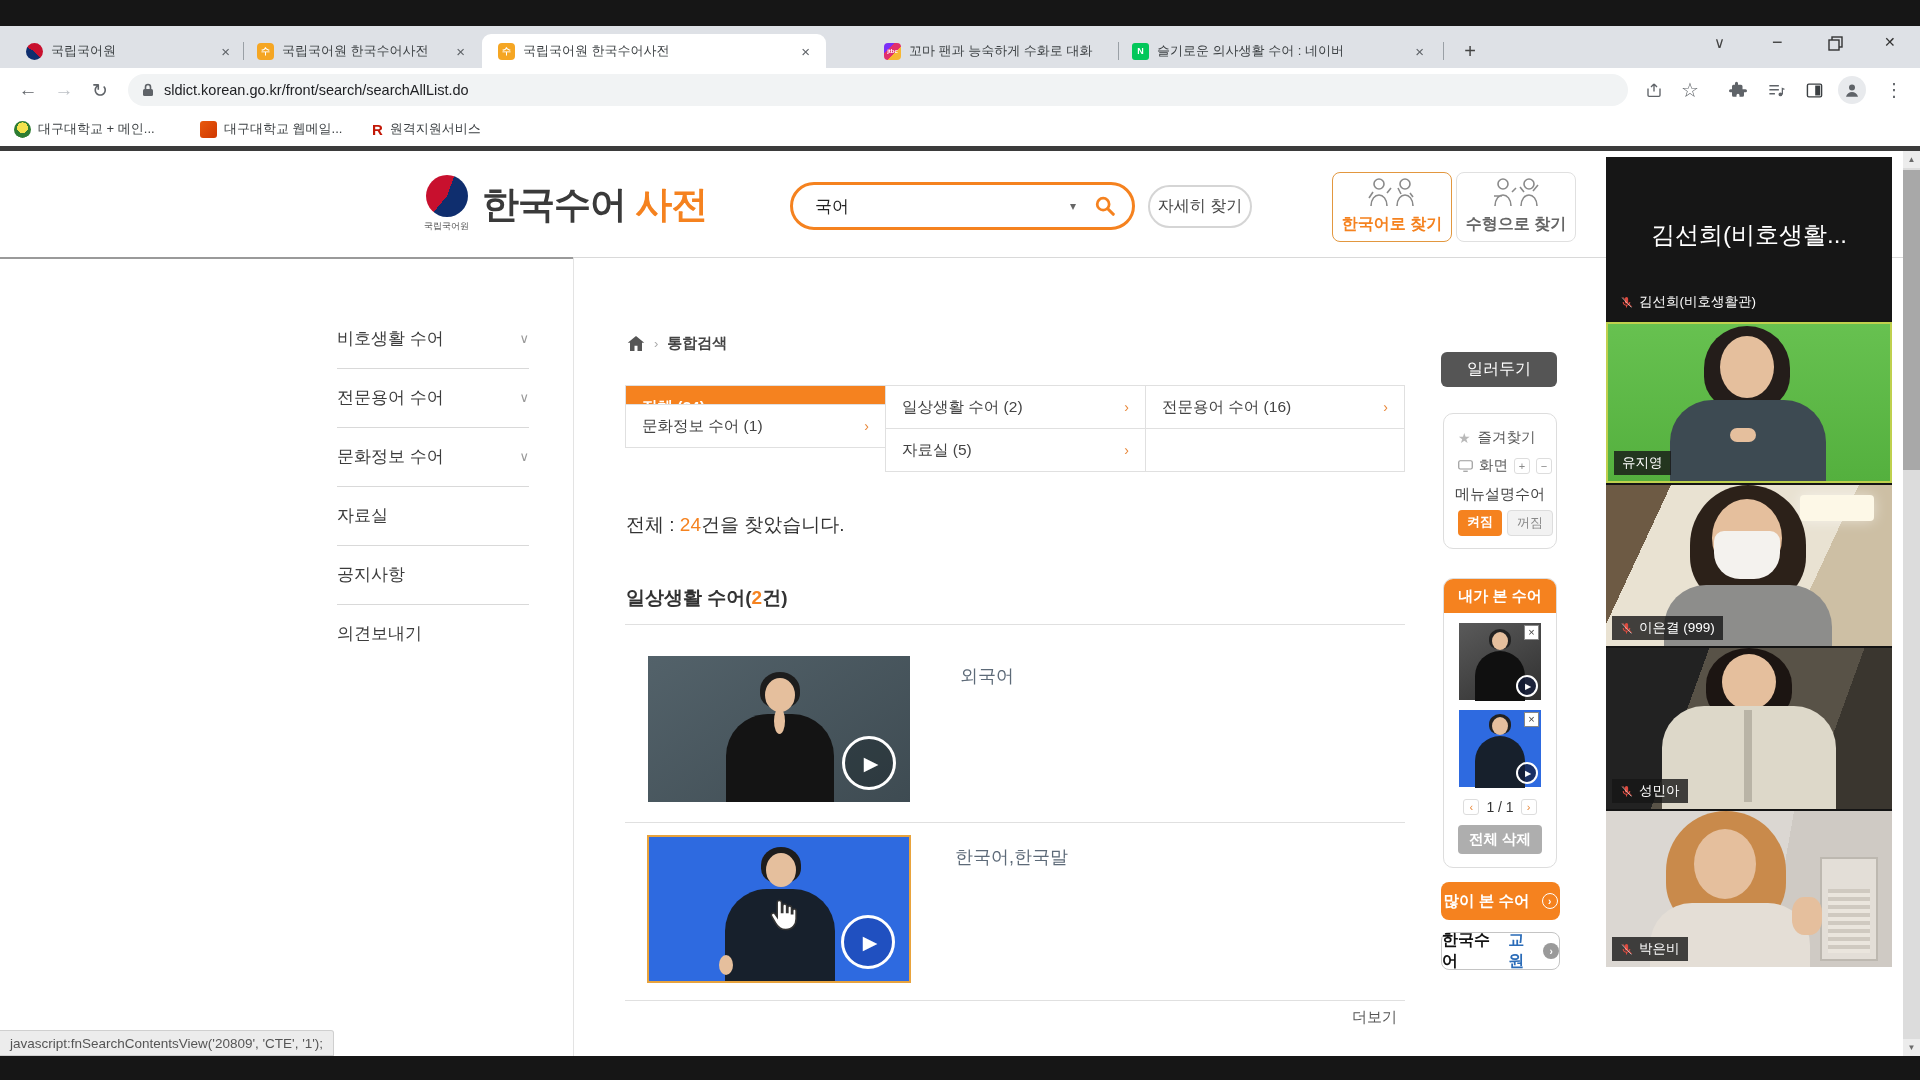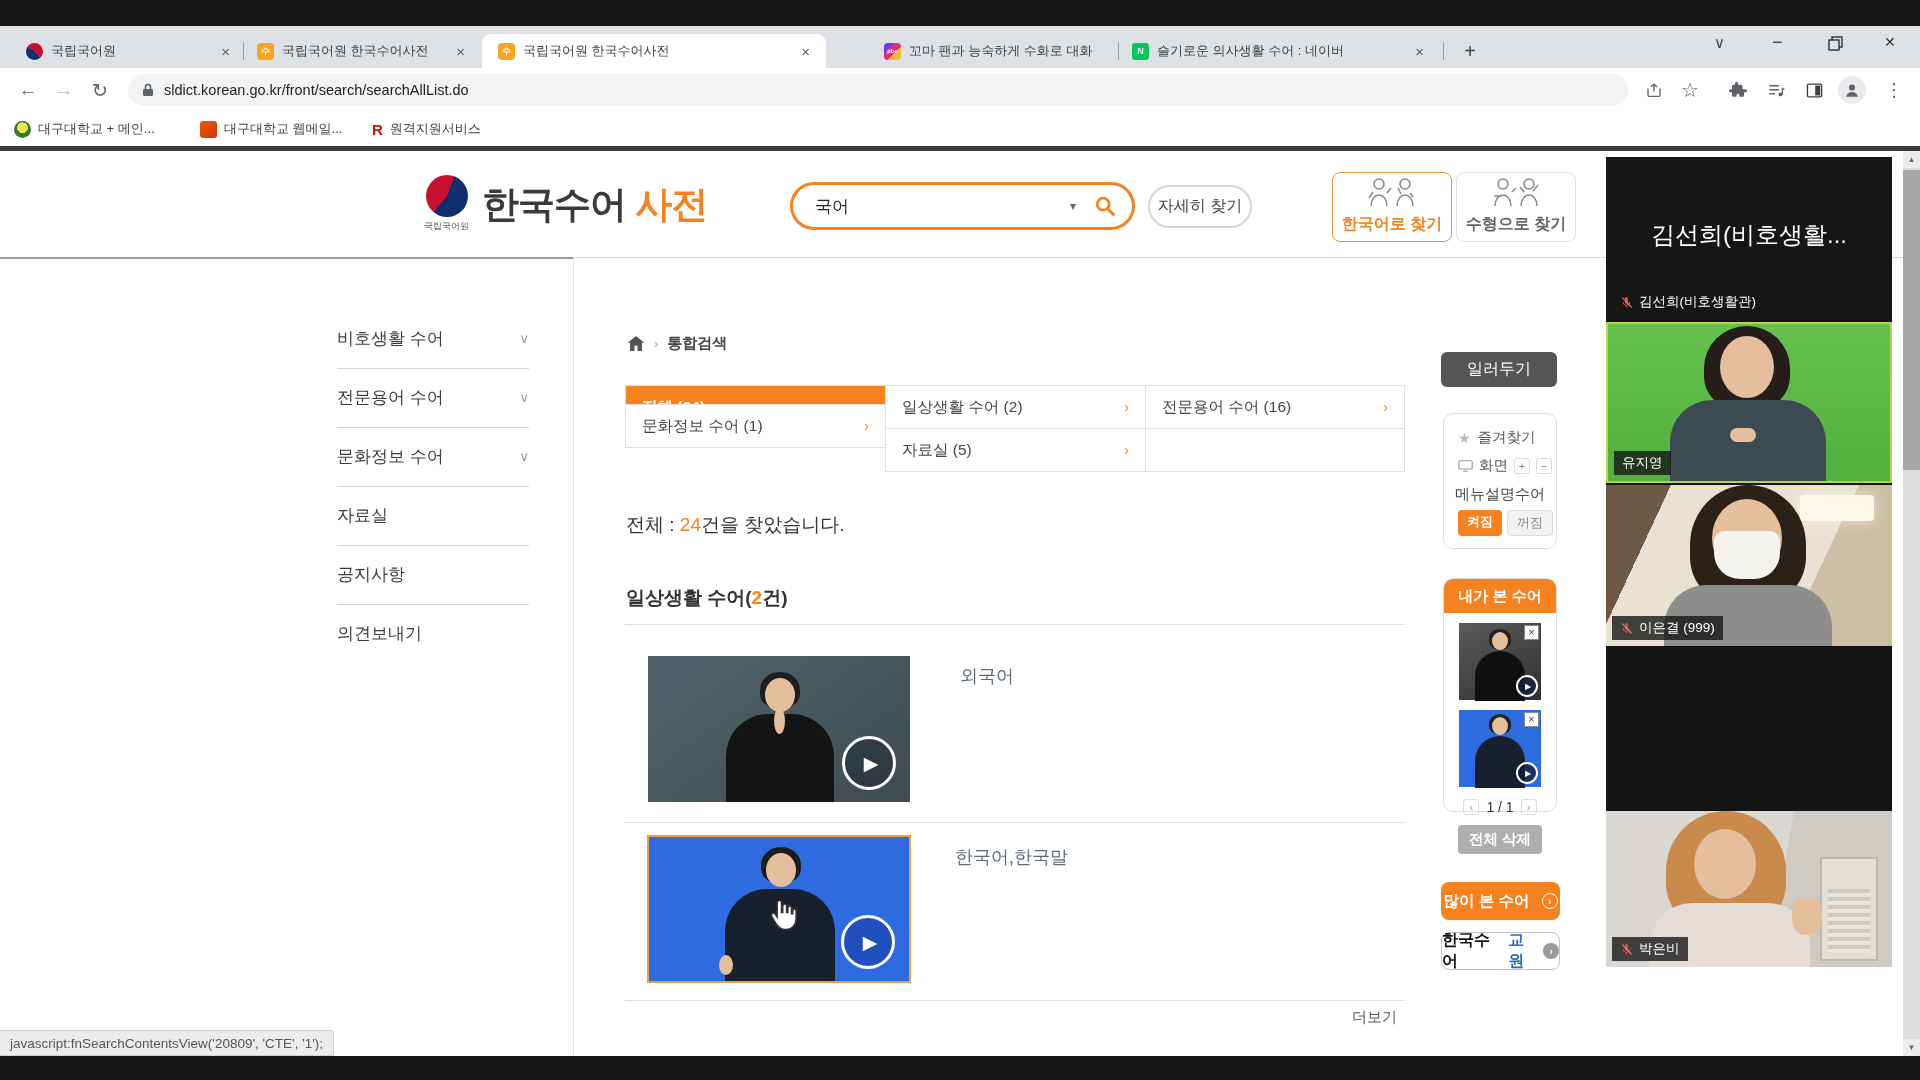--- a/index.html
+++ b/index.html
@@ -55,21 +55,21 @@
   .playbig { position:absolute; right:14px; bottom:12px; width:54px; height:54px; border-radius:50%;
              border:3px solid #fff; display:flex; align-items:center; justify-content:center;
              color:#fff; font-size:19px; padding-left:4px; }
   .hline { position:absolute; background:#e0e0e0; height:1px; }
 
   
   .w-guide { position:absolute; left:1441px; top:352px; width:116px; height:35px; background:#555;
              border-radius:6px; color:#fff; font-size:16px; display:flex; align-items:center; justify-content:center; }
   .w-tools { position:absolute; left:1443px; top:413px; width:114px; height:136px;
              border:1px solid #ddd; border-radius:10px; background:#fff; font-size:14.5px; color:#555; }
-  .w-my { position:absolute; left:1443px; top:578px; width:114px; height:234px;
+  .w-my { position:absolute; left:1443px; top:578px; width:114px; height:290px;
           border:1px solid #ddd; border-radius:10px; background:#fff; }
   .w-my-h { height:34px; background:#f5821f; border-radius:9px 9px 0 0; color:#fff;
             font-weight:bold; font-size:15px; display:flex; align-items:center; justify-content:center; }
   .mythumb { position:relative; width:82px; height:77px; margin:10px auto 0; }
   .myx { position:absolute; top:2px; right:2px; width:15px; height:15px; background:#fff;
          border:1px solid #888; font-size:11px; color:#444; line-height:13px; text-align:center; }
   .myplay { position:absolute; right:3px; bottom:3px; width:22px; height:22px; border-radius:50%;
             border:2px solid #fff; background:rgba(20,30,60,.75); color:#fff; font-size:8px;
             display:flex; align-items:center; justify-content:center; padding-left:2px; }
   .pgbox { display:inline-block; width:16px; height:16px; border:1px solid #ddd; color:#e8883a;
@@ -446,20 +446,35 @@
         <svg width="13" height="13" viewBox="0 0 24 24">
             <path fill="#e04a3f" d="M12 14a3 3 0 0 0 3-3V5a3 3 0 0 0-6 0v6a3 3 0 0 0 3 3z"></path>
             <path fill="#e04a3f" d="M17 11a5 5 0 0 1-10 0H5a7 7 0 0 0 6 6.9V21h2v-3.1A7 7 0 0 0 19 11h-2z"></path>
             <path stroke="#fff" stroke-width="1.2" d="M4 3l17 18"></path>
             <path stroke="#e04a3f" stroke-width="1.6" d="M5 2l17 18"></path>
           </svg>
         <span>이은결 (999)</span>
       </div>
     </div>
 
+    <div class="tile" style="top:491px;height:161px;background:linear-gradient(110deg,#222 0 30%,#585247 30% 75%,#3a362f 75%)">
+      <div class="phair" style="left:100px;top:0;width:86px;height:74px;background:#1c1512"></div>
+      <div class="ph" style="left:116px;top:6px;width:54px;height:56px"></div>
+      <div class="pb" style="left:56px;top:58px;width:174px;height:104px;background:#ddd8c9"></div>
+      <div style="position:absolute;left:138px;top:62px;width:8px;height:92px;background:#b9b4a6"></div>
+      <div class="name-tag">
+        <svg width="13" height="13" viewBox="0 0 24 24">
+            <path fill="#e04a3f" d="M12 14a3 3 0 0 0 3-3V5a3 3 0 0 0-6 0v6a3 3 0 0 0 3 3z"></path>
+            <path fill="#e04a3f" d="M17 11a5 5 0 0 1-10 0H5a7 7 0 0 0 6 6.9V21h2v-3.1A7 7 0 0 0 19 11h-2z"></path>
+            <path stroke="#fff" stroke-width="1.2" d="M4 3l17 18"></path>
+            <path stroke="#e04a3f" stroke-width="1.6" d="M5 2l17 18"></path>
+          </svg>
+        <span>성민아</span>
+      </div>
+    </div>
 
     <div class="tile" style="top:654px;height:156px;background:linear-gradient(100deg,#dbd7d2 0 60%,#cfcac4 60%)">
       <div style="position:absolute;right:14px;top:46px;width:58px;height:104px;background:#e3ded7;border:2px solid #bdb8b0"></div>
       <div style="position:absolute;right:22px;top:78px;width:42px;height:64px;background:repeating-linear-gradient(#cfc9c0 0 4px,#eae5dd 4px 8px)"></div>
       <div class="phair" style="left:60px;top:0;width:120px;height:120px;background:#c98a4b"></div>
       <div class="ph" style="left:88px;top:18px;width:62px;height:70px"></div>
       <div class="pb" style="left:44px;top:92px;width:160px;height:64px;background:#e4ded6"></div>
       <div class="ph" style="left:186px;top:86px;width:30px;height:38px;border-radius:40%"></div>
       <div class="name-tag">
         <svg width="13" height="13" viewBox="0 0 24 24">

